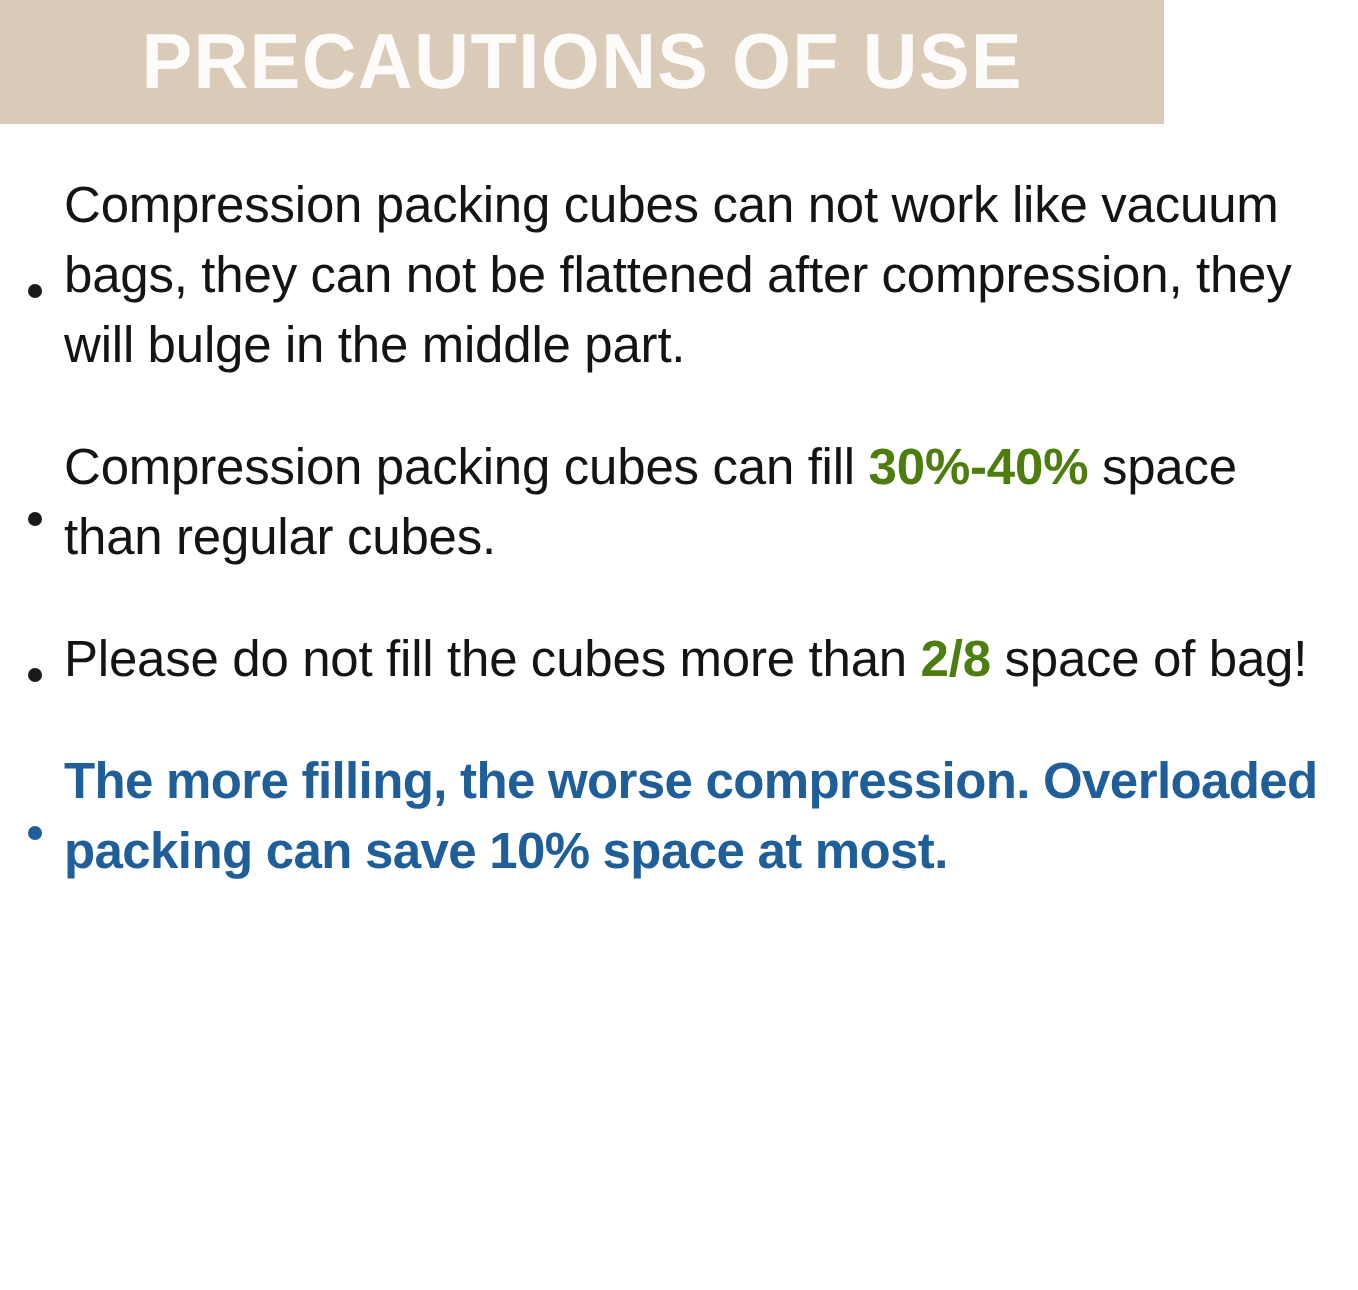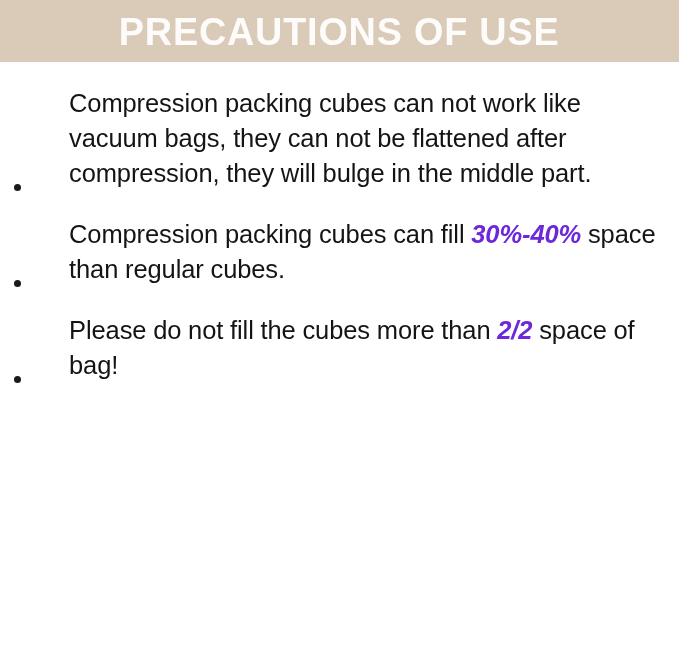--- a/index.html
+++ b/index.html
@@ -17,21 +17,21 @@
   .page {
     position: relative;
     width: 679px;
     height: 645px;
     background: #ffffff;
     box-sizing: border-box;
   }
 
   
   .header-band {
-    width: 679px;
+    width: 582px;
     height: 62px;
     background: #d9cbb8;
     display: flex;
     align-items: center;
     justify-content: center;
   }
   .header-title {
     color: #fdfcfa;
     font-family: "Liberation Sans", sans-serif;
     font-weight: bold;
@@ -44,23 +44,22 @@
     text-transform: uppercase;
   }
 
   
   .bullet-list {
     padding: 24px 12px 0 14px;
     box-sizing: border-box;
   }
   .bullet-item {
     display: flex;
-    align-items: flex-end;
+    align-items: center;
     margin-bottom: 26px;
-    gap: 37px;
   }
   .bullet-item:last-child { margin-bottom: 0; }
 
   .bullet-marker {
     flex: 0 0 auto;
     width: 18px;
     margin-top: 14px;
     display: flex;
     justify-content: flex-start;
   }
@@ -82,23 +81,22 @@
     font-weight: normal;
     letter-spacing: -0.1px;
     word-spacing: -0.2px;
   }
   .bullet-item.accent .bullet-text {
     color: #1f5e98;
     font-weight: bold;
     letter-spacing: -0.3px;
   }
   .hl {
-    color: #6d28d9;
+    color: #4d7c0f;
     font-weight: bold;
-    font-style: italic;
   }
 </style>
 </head>
 <body>
 
 <div class="page">
 
   <div class="header-band">
     <div class="header-title">PRECAUTIONS OF USE</div>
   </div>
@@ -113,17 +111,23 @@
       <div class="bullet-item">
         <span class="bullet-marker">
           <i></i>
         </span>
         <div class="bullet-text"><span>Compression packing cubes can fill </span><span class="hl">30%-40%</span><span> space than regular cubes.</span></div>
       </div>
       <div class="bullet-item">
         <span class="bullet-marker">
           <i></i>
         </span>
-        <div class="bullet-text"><span>Please do not fill the cubes more than </span><span class="hl">2/2</span><span> space of bag!</span></div>
+        <div class="bullet-text"><span>Please do not fill the cubes more than </span><span class="hl">2/8</span><span> space of bag!</span></div>
+      </div>
+      <div class="bullet-item accent">
+        <span class="bullet-marker">
+          <i></i>
+        </span>
+        <div class="bullet-text"><span>The more filling, the worse compression. Overloaded packing can save 10% space at most.</span></div>
       </div>
     </div>
 
 </div>
 
 </body></html>

